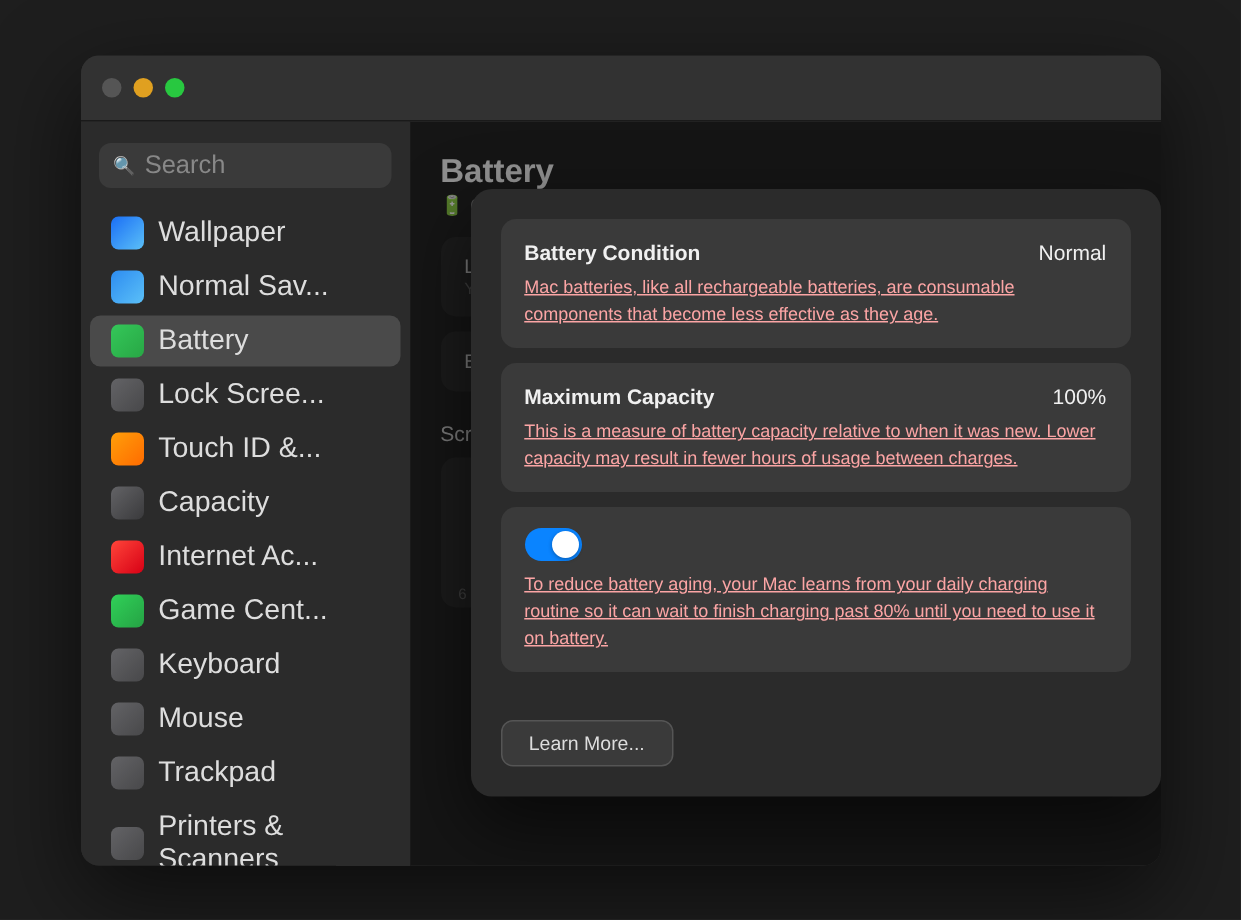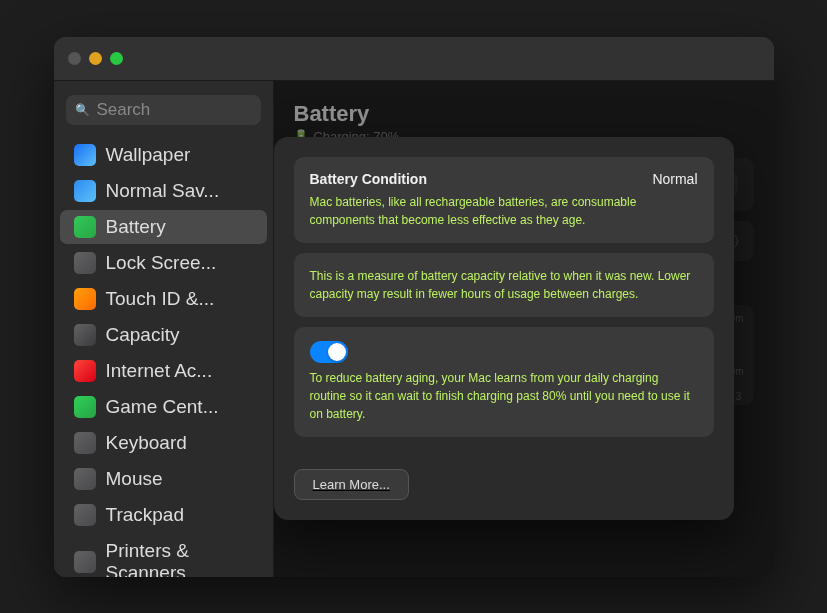--- a/index.html
+++ b/index.html
@@ -189,21 +189,21 @@
       display: flex;
       justify-content: space-between;
       margin-top: 4px;
     }
     
     .modal-overlay {
       position: absolute;
       top: 0; left: 0; right: 0; bottom: 0;
       background: rgba(0,0,0,0.4);
       display: flex;
-      justify-content: flex-start;
+      justify-content: flex-end;
       align-items: center;
       z-index: 100;
     }
     .modal {
       background: #2b2b2b;
       border-radius: 14px;
       width: 460px;
       padding: 20px;
       box-shadow: 0 20px 50px rgba(0,0,0,0.6);
     }
@@ -223,22 +223,23 @@
       font-size: 14px;
       font-weight: 600;
       color: #f0f0f0;
     }
     .modal-section-value {
       font-size: 14px;
       color: #f0f0f0;
     }
     .modal-section-desc {
       font-size: 12px;
-      color: #bef264;
+      color: #fca5a5;
       line-height: 1.5;
+      text-decoration: underline;
     }
     .toggle {
       width: 38px;
       height: 22px;
       background: #0a84ff;
       border-radius: 11px;
       position: relative;
       cursor: pointer;
       flex-shrink: 0;
     }
@@ -250,21 +251,20 @@
       height: 18px;
       background: white;
       border-radius: 50%;
       box-shadow: 0 1px 3px rgba(0,0,0,0.3);
     }
     .modal-footer {
       display: flex;
       justify-content: space-between;
       align-items: center;
       margin-top: 32px;
-      text-decoration: underline;
     }
     .btn {
       padding: 7px 18px;
       border-radius: 8px;
       font-size: 13px;
       font-weight: 500;
       cursor: pointer;
       border: 1px solid #555;
       background: #3a3a3a;
       color: #ddd;
@@ -429,20 +429,24 @@
 
           <div class="modal-section">
             <div class="modal-section-header">
               <span class="modal-section-title">Battery Condition</span>
               <span class="modal-section-value">Normal</span>
             </div>
             <div class="modal-section-desc">Mac batteries, like all rechargeable batteries, are consumable components that become less effective as they age.</div>
           </div>
 
           <div class="modal-section">
+            <div class="modal-section-header">
+              <span class="modal-section-title">Maximum Capacity</span>
+              <span class="modal-section-value">100%</span>
+            </div>
             <div class="modal-section-desc">This is a measure of battery capacity relative to when it was new. Lower capacity may result in fewer hours of usage between charges.</div>
           </div>
 
           <div class="modal-section">
             <div class="modal-section-header">
               <div class="toggle">
                 <div class="toggle-knob"></div>
               </div>
             </div>
             <div class="modal-section-desc">To reduce battery aging, your Mac learns from your daily charging routine so it can wait to finish charging past 80% until you need to use it on battery.</div>

